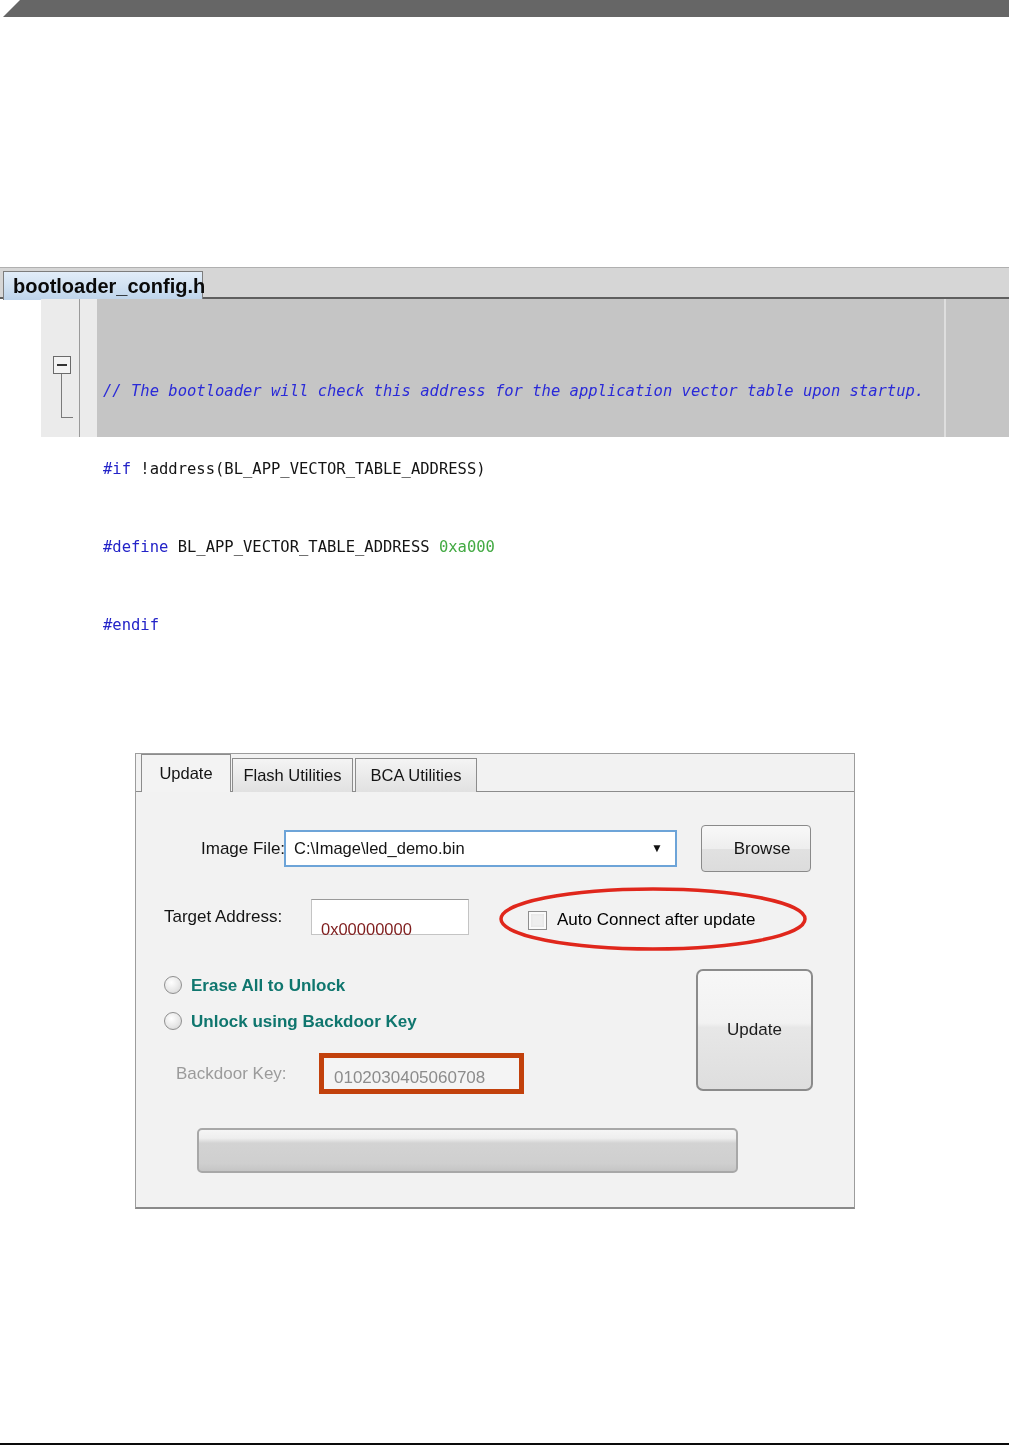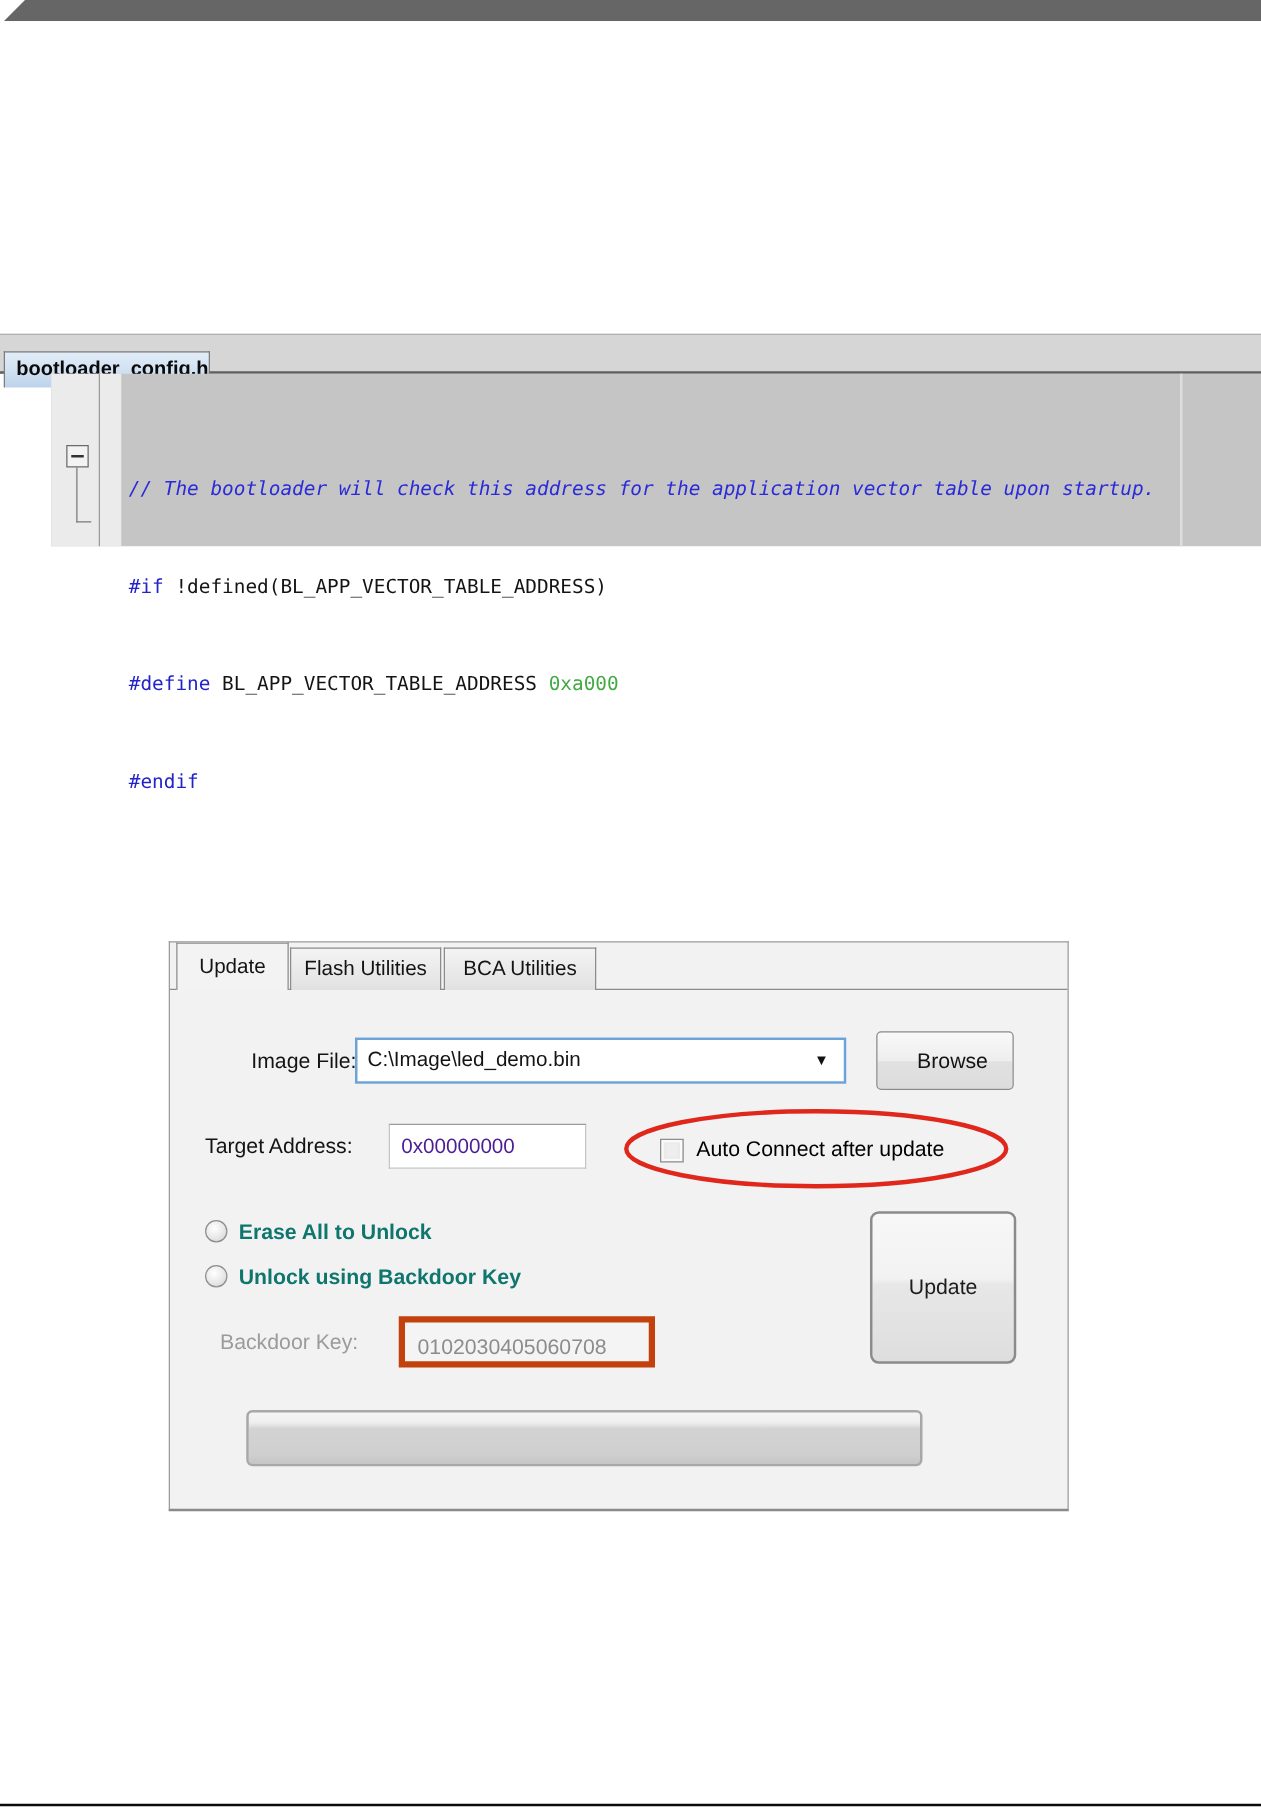--- a/index.html
+++ b/index.html
@@ -9,24 +9,24 @@
 
   
   .top-banner { position:absolute; left:0; top:0; width:1009px; height:17px; background:#666666;
                 clip-path:polygon(20px 0, 1009px 0, 1009px 17px, 3px 17px); }
   .bottom-rule { position:absolute; left:0; top:1443px; width:1009px; height:2px; background:#0a0a0a; }
 
   
   .editor { position:absolute; left:0; top:267px; width:1009px; height:170px; }
   .editor .tabbar { position:absolute; left:0; top:0; width:1009px; height:32px;
                     background:#d6d6d6; border-top:1px solid #b0b0b0; border-bottom:2px solid #5f5f5f; }
-  .editor .tab { position:absolute; left:3px; top:14px; width:165px; height:29px;
+  .editor .tab { position:absolute; left:3px; top:4px; width:200px; height:29px;
                  background:linear-gradient(180deg,#e2edf9 0%,#cfe0f1 55%,#bdd3ea 100%);
                  border:1px solid #7d7d7d; border-bottom:none;
-                 font-weight:bold; font-size:16px; color:#0a0a0a; line-height:28px; padding-left:9px; }
+                 font-weight:bold; font-size:20px; color:#0a0a0a; line-height:28px; padding-left:9px; }
   .editor .code { position:absolute; left:0; top:32px; width:1009px; height:138px; background:#c5c5c5;margin-left:41px; }
   .editor .gutter { position:absolute; left:0; top:0; width:56px; height:138px; background:#ebebeb; }
   .editor .gutter-line { position:absolute; left:38px; top:0; width:1px; height:138px; background:#9a9a9a; }
   .editor .margin-line { position:absolute; left:903px; top:0; width:2px; height:138px; background:#dedede; }
   .code-lines { position:absolute; left:62px; top:27px; font-family:"DejaVu Sans Mono", monospace;
                 font-size:15.5px; font-weight:500; line-height:26px; white-space:pre; }
   .tok-comment { color:#2a2ad8; font-style:italic; }
   .tok-directive { color:#2323c8; }
   .tok-plain { color:#141414; }
   .tok-number { color:#44aa44; }
@@ -53,21 +53,21 @@
   .combo { position:absolute; left:148px; top:76px; width:393px; height:37px; background:#ffffff;
            border:2px solid #6da4d8;text-align:right; }
   .combo .val { position:absolute; left:8px; top:0; line-height:33px; font-size:16.5px; color:#141414; }
   .combo .arrow { position:absolute; right:12px; top:0; line-height:33px; font-size:12px; color:#111; }
   .btn-browse { position:absolute; left:565px; top:71px; width:110px; height:47px;
                 border:1px solid #8a8a8a; border-radius:4px;
                 background:linear-gradient(180deg,#f8f8f8 0%,#eeeeee 50%,#e1e1e1 52%,#dcdcdc 100%);
                 font-size:17px; color:#141414; text-align:center; line-height:45px;padding-left:12px; }
   .txt-target { position:absolute; left:175px; top:145px; width:158px; height:36px; background:#ffffff;
                 border:1px solid #c4c4c4; border-top:1px solid #9a9a9a; }
-  .txt-target .val { position:absolute; left:9px; top:0; line-height:34px; font-size:16.5px; color:#4c1d95;text-align:right; }
+  .txt-target .val { position:absolute; left:9px; top:12px; line-height:34px; font-size:16.5px; color:#7f1d1d;text-align:right; }
   .checkbox { position:absolute; left:392px; top:157px; width:19px; height:19px;
               border:1px solid #8e8e8e; background:#eeeeee;
               box-shadow:inset 0 0 0 2px #fafafa, inset 0 0 4px #c9c9c9; }
   .cb-label { position:absolute; left:421px; top:150px; font-size:17px; line-height:32px; color:#000000; }
   .ellipse-svg { position:absolute; left:357px; top:130px; }
 
   .radio { position:absolute; width:18px; height:18px; border-radius:50%;
            border:1px solid #8f8f8f; background:radial-gradient(circle at 40% 35%, #ffffff 0%, #e8e8e8 55%, #cfcfcf 100%); }
   .r1 { left:28px; top:222px; } .r2 { left:28px; top:258px; }
   .rlabel { font-size:17px; color:#0f766e;font-weight:bold; }
@@ -102,21 +102,21 @@
       <div class="margin-line"></div>
 
       <div class="fold-box">
         <div class="minus"></div>
       </div>
       <div class="fold-stem"></div>
       <div class="fold-tick"></div>
 
       <div class="code-lines">
         <div><span class="tok-comment">// The bootloader will check this address for the application vector table upon startup.</span></div>
-        <div><span class="tok-directive">#if</span><span class="tok-plain"> !defined(BL_APP_VECTOR_TABLE_ADDRESS)</span></div>
+        <div><span class="tok-directive">#if</span><span class="tok-plain"> !address(BL_APP_VECTOR_TABLE_ADDRESS)</span></div>
         <div><span class="tok-directive">#define</span><span class="tok-plain"> BL_APP_VECTOR_TABLE_ADDRESS </span><span class="tok-number">0xa000</span></div>
         <div><span class="tok-directive">#endif</span></div>
       </div>
     </div>
   </div>
 
   <div class="dialog">
     <div class="tabstrip-line"></div>
     <div class="dtab active">Update</div>
     <div class="dtab inactive t1">Flash Utilities</div>

